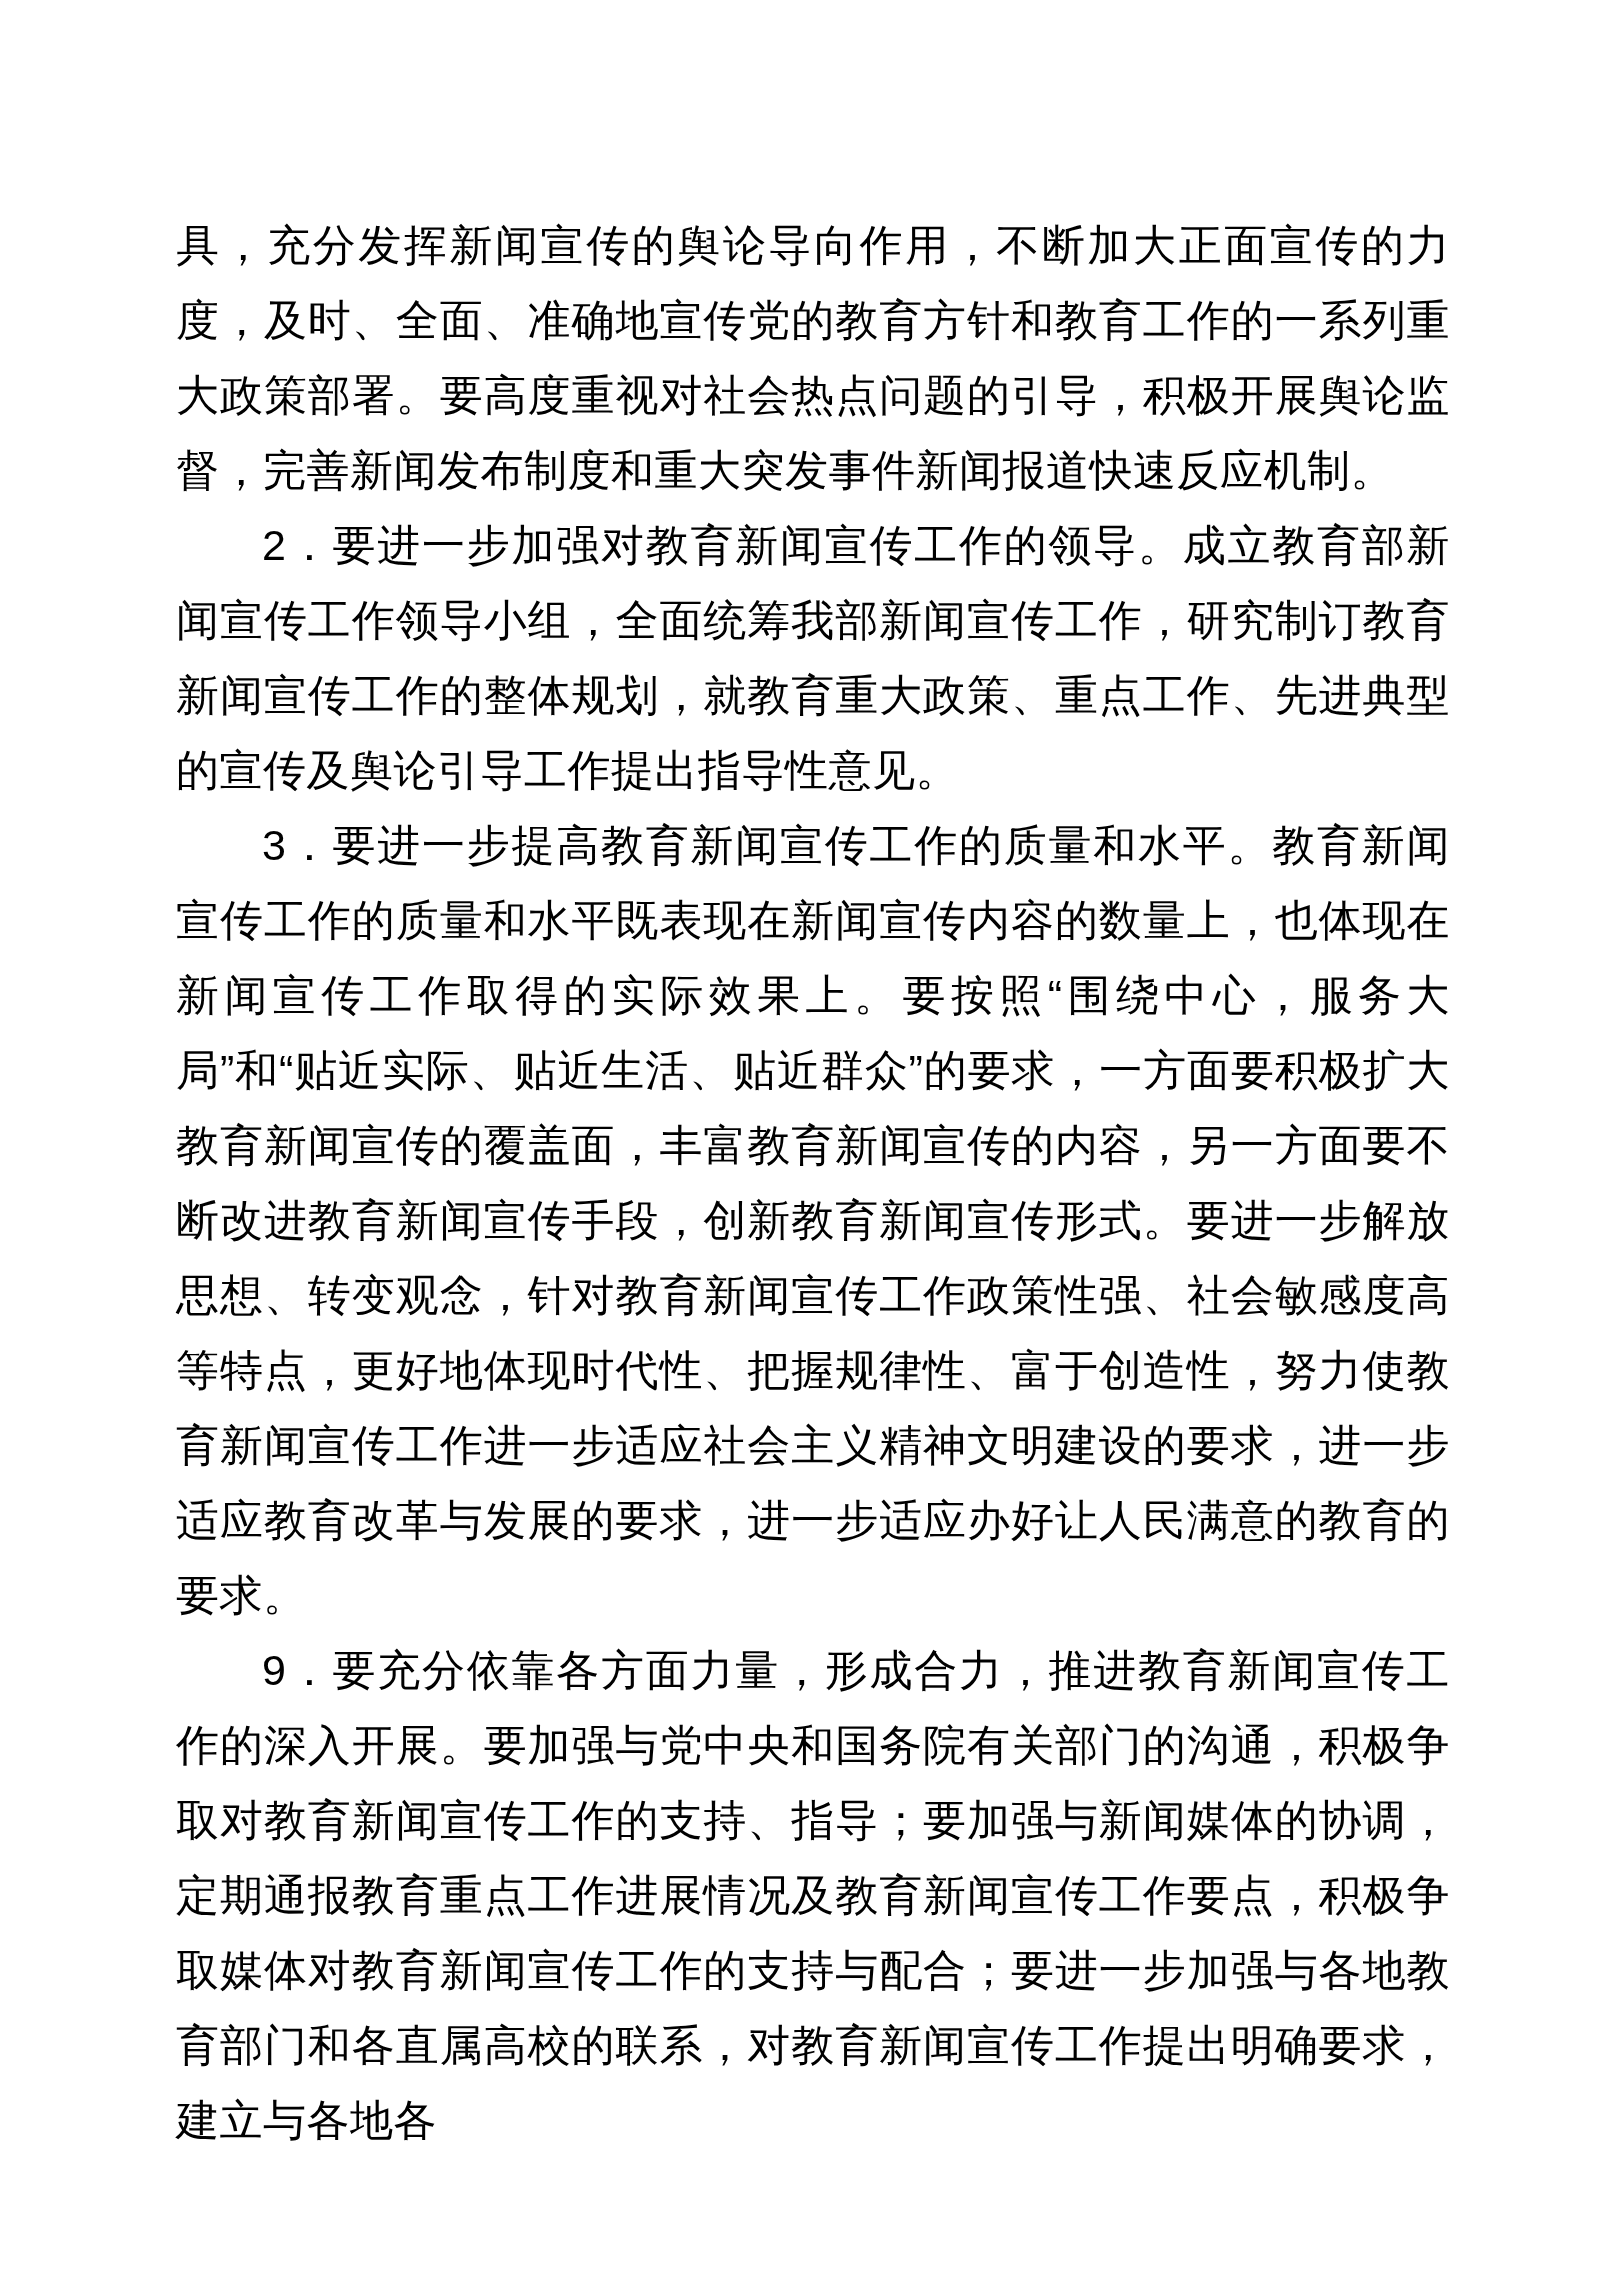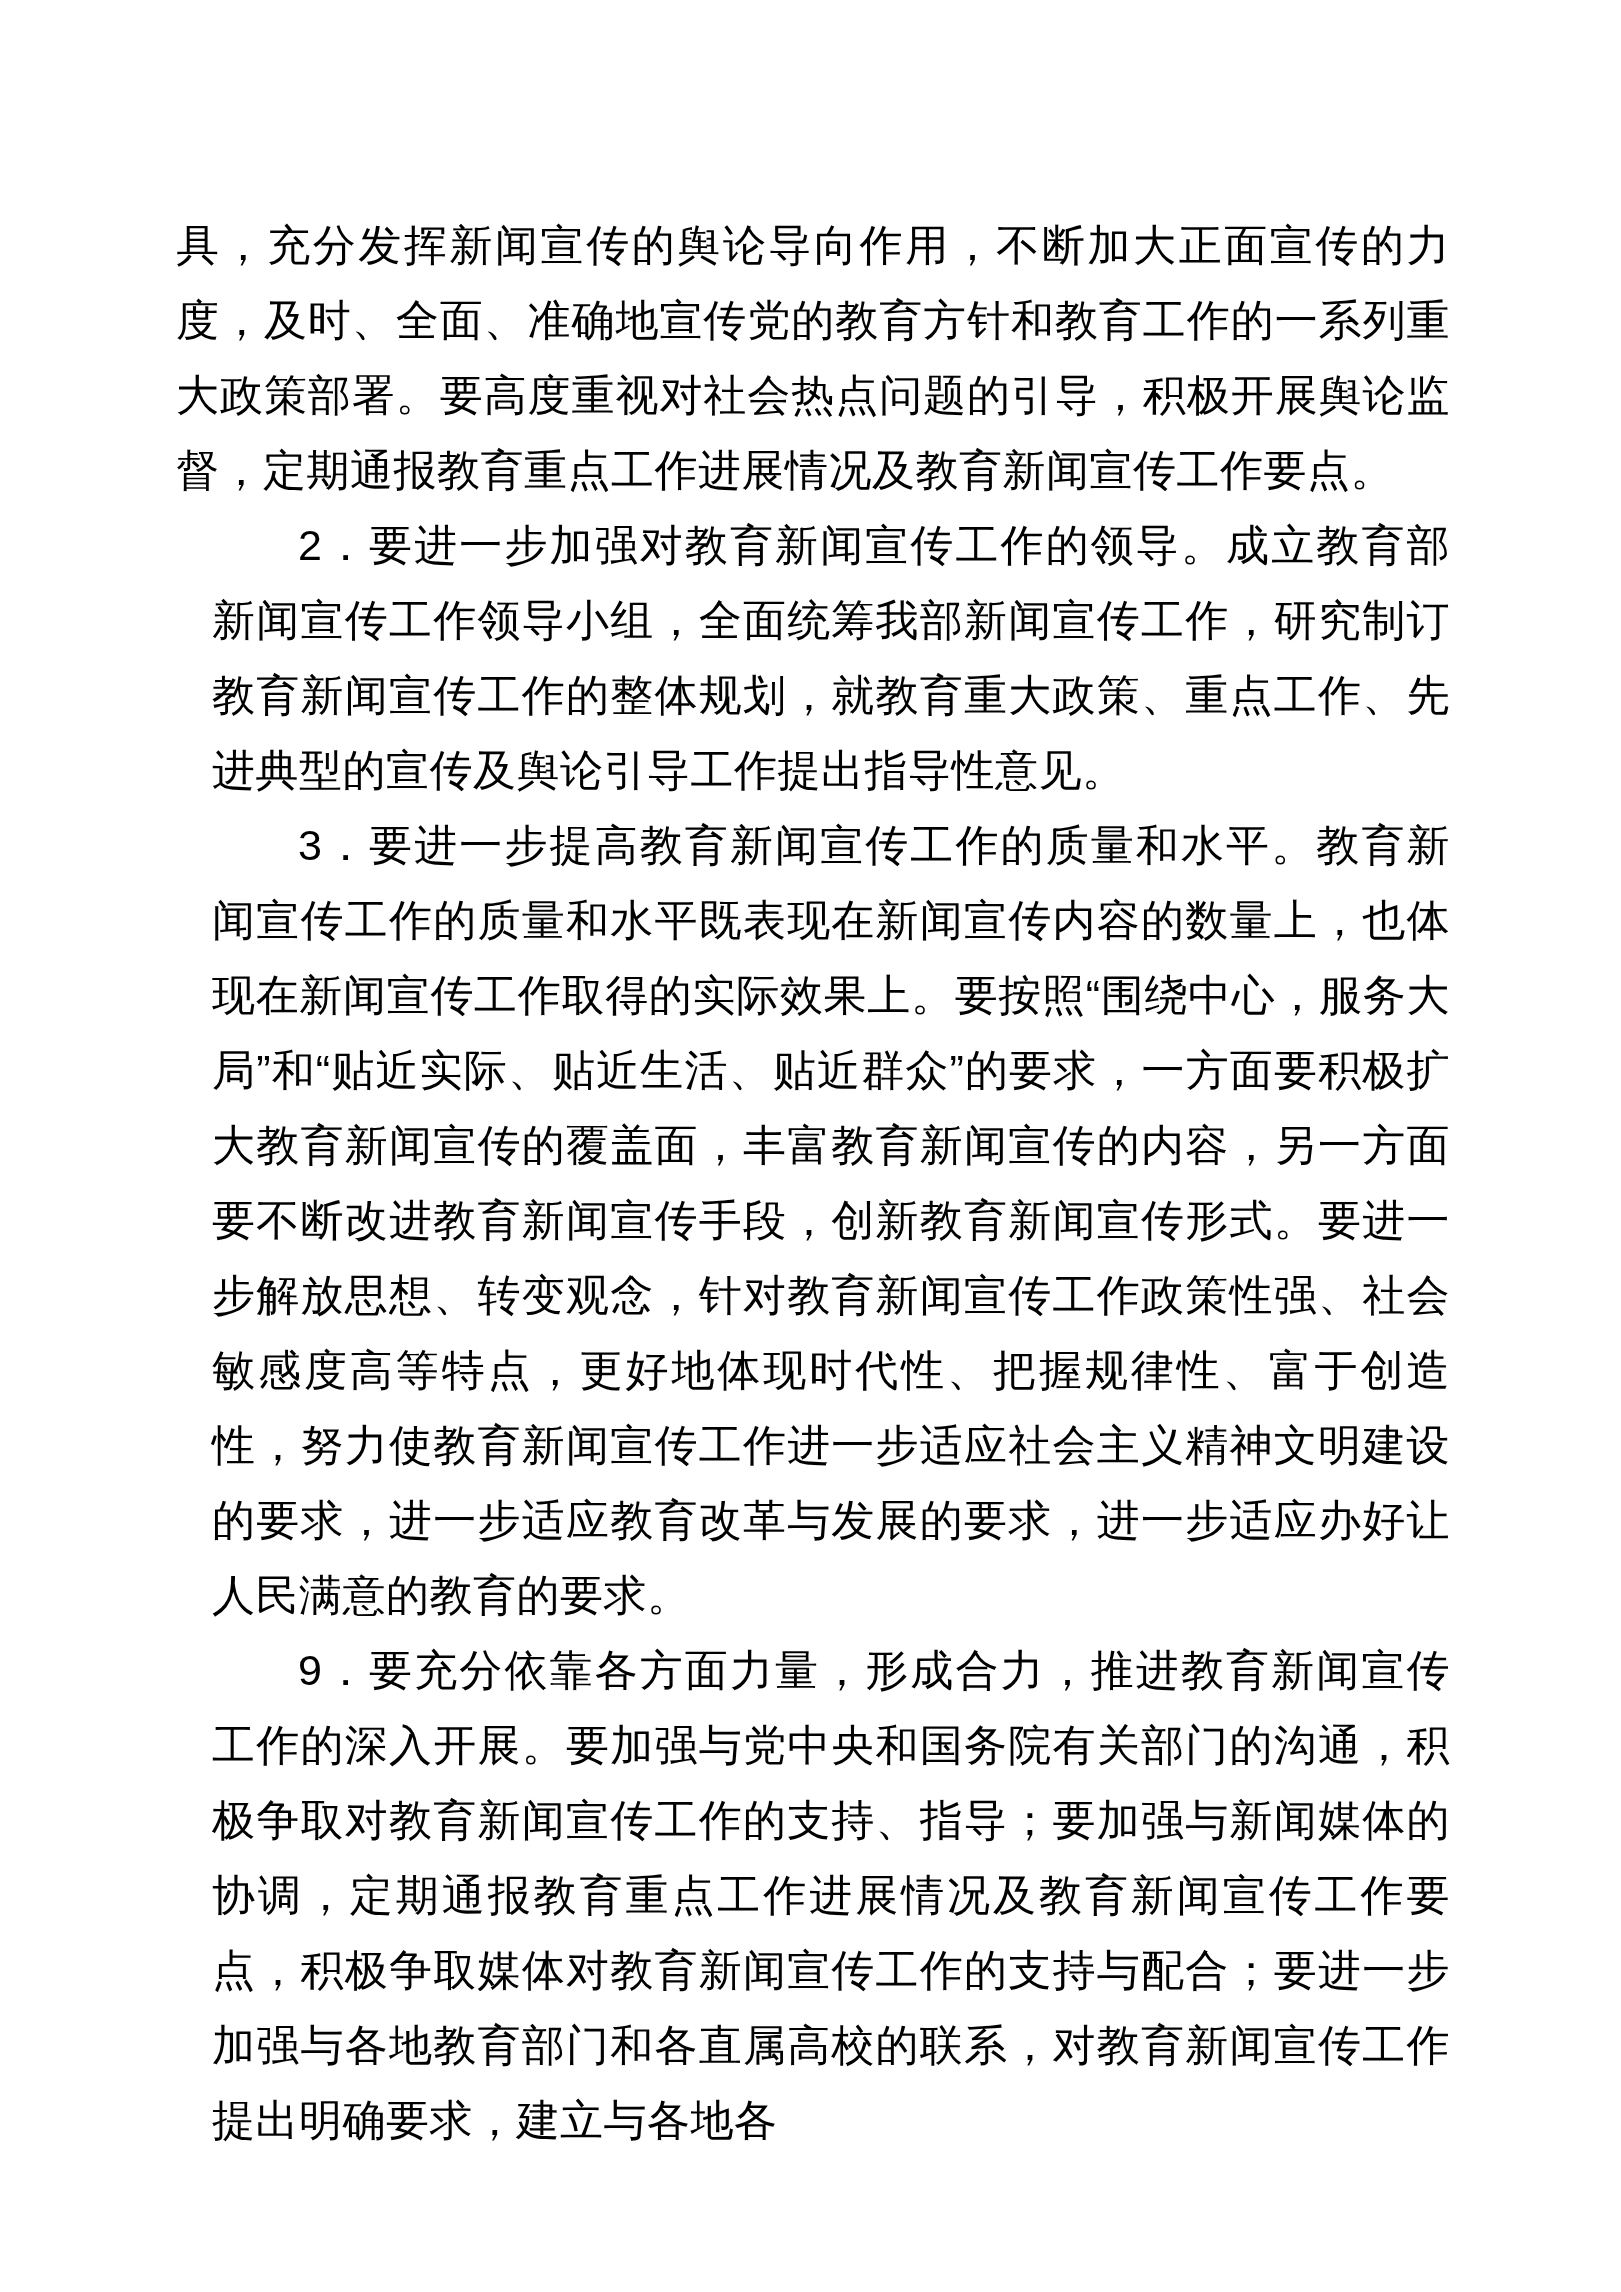--- a/index.html
+++ b/index.html
@@ -26,28 +26,27 @@
     text-align: justify;
     letter-spacing: 0.5px;
     font-weight: 500;
   }
   .text-block p {
     margin: 0;
     padding: 0;
   }
   .text-block p.indent {
     text-indent: 86px;
-    margin-left: 36px;
   }
 </style>
 </head>
 <body>
 
 <div class="page" style="background: rgb(255, 255, 255);">
   <div class="text-block" style="color: rgb(0, 0, 0);">
 
-  <p>具，充分发挥新闻宣传的舆论导向作用，不断加大正面宣传的力度，及时、全面、准确地宣传党的教育方针和教育工作的一系列重大政策部署。要高度重视对社会热点问题的引导，积极开展舆论监督，定期通报教育重点工作进展情况及教育新闻宣传工作要点。</p>
+  <p>具，充分发挥新闻宣传的舆论导向作用，不断加大正面宣传的力度，及时、全面、准确地宣传党的教育方针和教育工作的一系列重大政策部署。要高度重视对社会热点问题的引导，积极开展舆论监督，完善新闻发布制度和重大突发事件新闻报道快速反应机制。</p>
       <p class="indent">2．要进一步加强对教育新闻宣传工作的领导。成立教育部新闻宣传工作领导小组，全面统筹我部新闻宣传工作，研究制订教育新闻宣传工作的整体规划，就教育重大政策、重点工作、先进典型的宣传及舆论引导工作提出指导性意见。</p>
       <p class="indent">3．要进一步提高教育新闻宣传工作的质量和水平。教育新闻宣传工作的质量和水平既表现在新闻宣传内容的数量上，也体现在新闻宣传工作取得的实际效果上。要按照“围绕中心，服务大局”和“贴近实际、贴近生活、贴近群众”的要求，一方面要积极扩大教育新闻宣传的覆盖面，丰富教育新闻宣传的内容，另一方面要不断改进教育新闻宣传手段，创新教育新闻宣传形式。要进一步解放思想、转变观念，针对教育新闻宣传工作政策性强、社会敏感度高等特点，更好地体现时代性、把握规律性、富于创造性，努力使教育新闻宣传工作进一步适应社会主义精神文明建设的要求，进一步适应教育改革与发展的要求，进一步适应办好让人民满意的教育的要求。</p>
       <p class="indent">9．要充分依靠各方面力量，形成合力，推进教育新闻宣传工作的深入开展。要加强与党中央和国务院有关部门的沟通，积极争取对教育新闻宣传工作的支持、指导；要加强与新闻媒体的协调，定期通报教育重点工作进展情况及教育新闻宣传工作要点，积极争取媒体对教育新闻宣传工作的支持与配合；要进一步加强与各地教育部门和各直属高校的联系，对教育新闻宣传工作提出明确要求，建立与各地各</p>
     </div>
 </div>
 
 
 </body></html>

